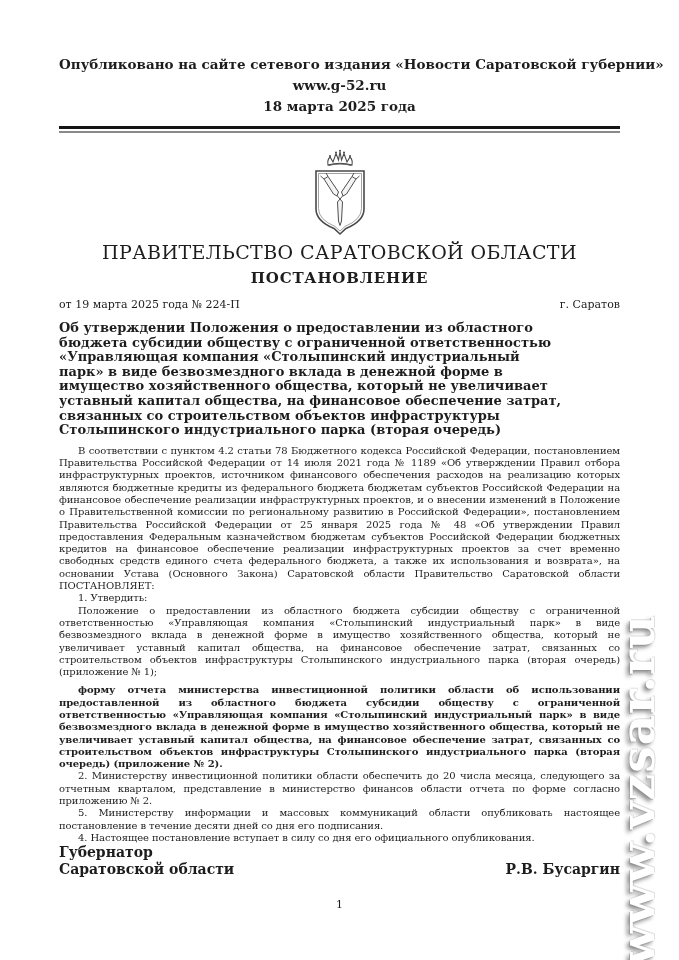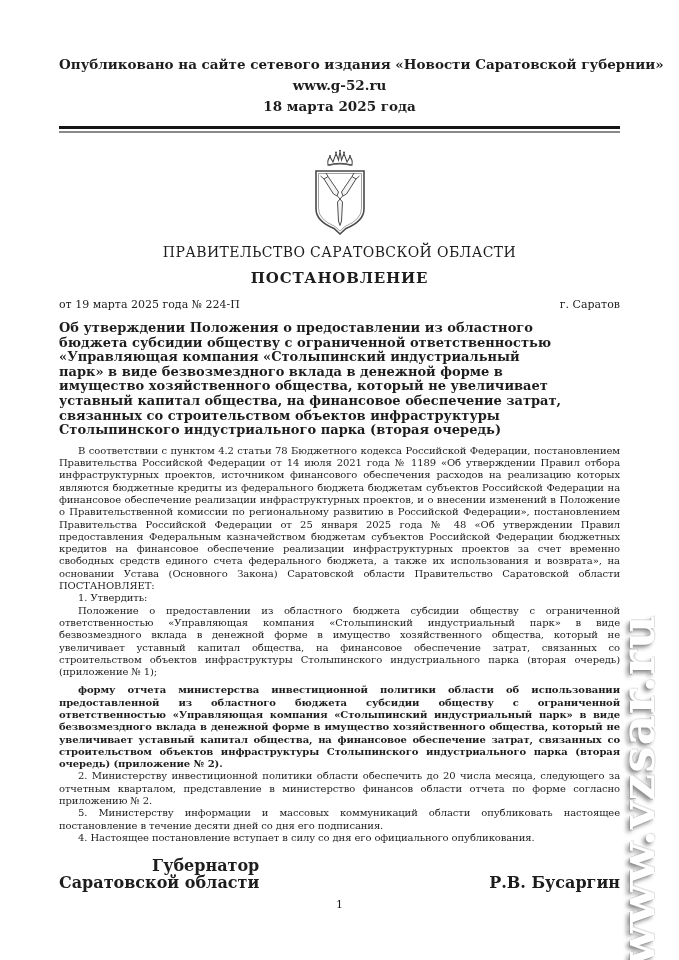--- a/index.html
+++ b/index.html
@@ -16,38 +16,38 @@
 
   .pub-header{margin-top:50px;text-align:center;font-weight:bold;
     font-size:13.5px;line-height:21px;}
   .pub-header div{white-space:nowrap;}
 
   .rule{margin-top:9px;height:2px;
     border-top:3px solid #141414;border-bottom:2px solid #8a8a8a;}
 
   .emblem-wrap{margin-top:16px;text-align:center;height:88px;}
 
-  .org-name{margin-top:6px;text-align:center;font-size:14px;
+  .org-name{margin-top:6px;text-align:center;font-size:19px;
     letter-spacing:0.4px;line-height:18px;}
   .doc-type{margin-top:8px;text-align:center;font-weight:bold;
     font-size:15px;letter-spacing:0.8px;line-height:19px;}
 
   .date-row{margin-top:10px;display:flex;justify-content:space-between;
     font-size:11px;line-height:13px;}
 
   .doc-title{margin-top:10px;font-weight:bold;font-size:13px;
     line-height:14.6px;max-width:508px;text-align:left;}
 
   .body-text{margin-top:7px;font-size:10px;line-height:12.3px;
     text-align:justify;letter-spacing:-0.1px;}
   .body-text p{margin:0;text-indent:19px;}
   .body-text p.gap{margin-top:6px;font-weight:bold;}
 
-  .signature{margin-top:14px;display:flex;justify-content:space-between;
-    align-items:flex-end;font-weight:bold;font-size:16px;line-height:16.5px;text-align:right;}
+  .signature{display:flex;justify-content:space-between;
+    align-items:flex-end;font-weight:bold;font-size:14px;line-height:16.5px;}
   .signature .sig-left div{white-space:nowrap;}
   .signature .sig-right{white-space:nowrap;}
 
   .page-number{position:absolute;top:898px;left:0;width:679px;
     text-align:center;font-size:11px;}
 
   .watermark{
     position:absolute;left:637px;top:790px;
     transform:translate(-50%,-50%) rotate(-90deg);
     font-family:"DejaVu Serif","Liberation Serif",serif;

